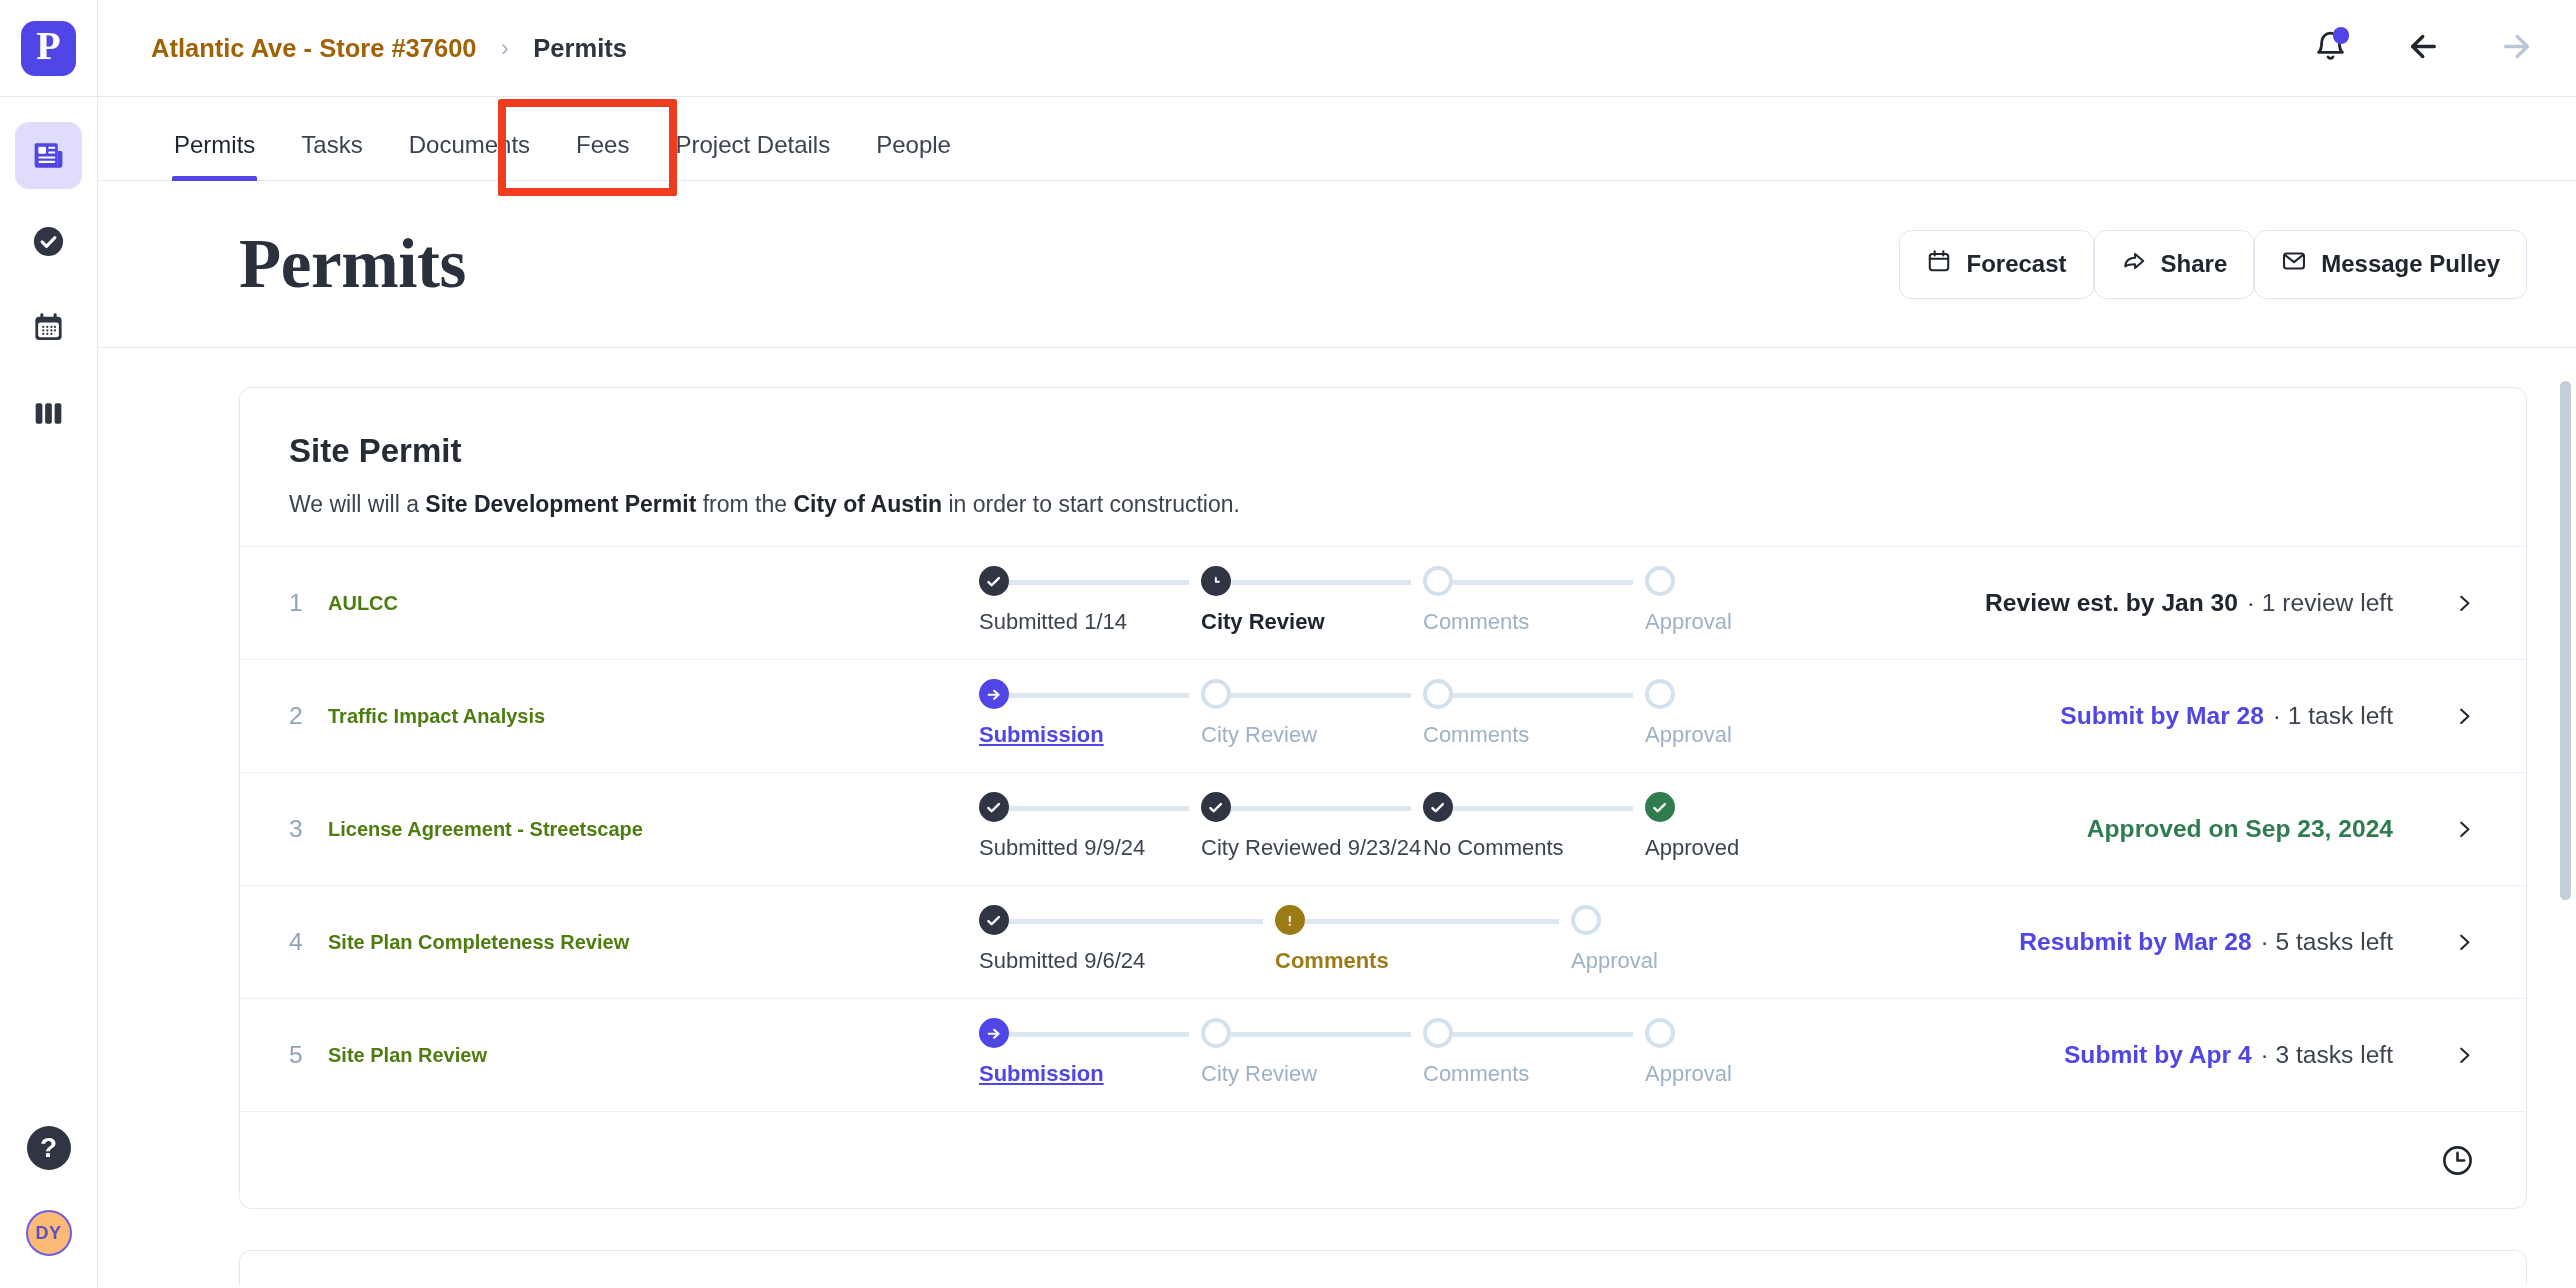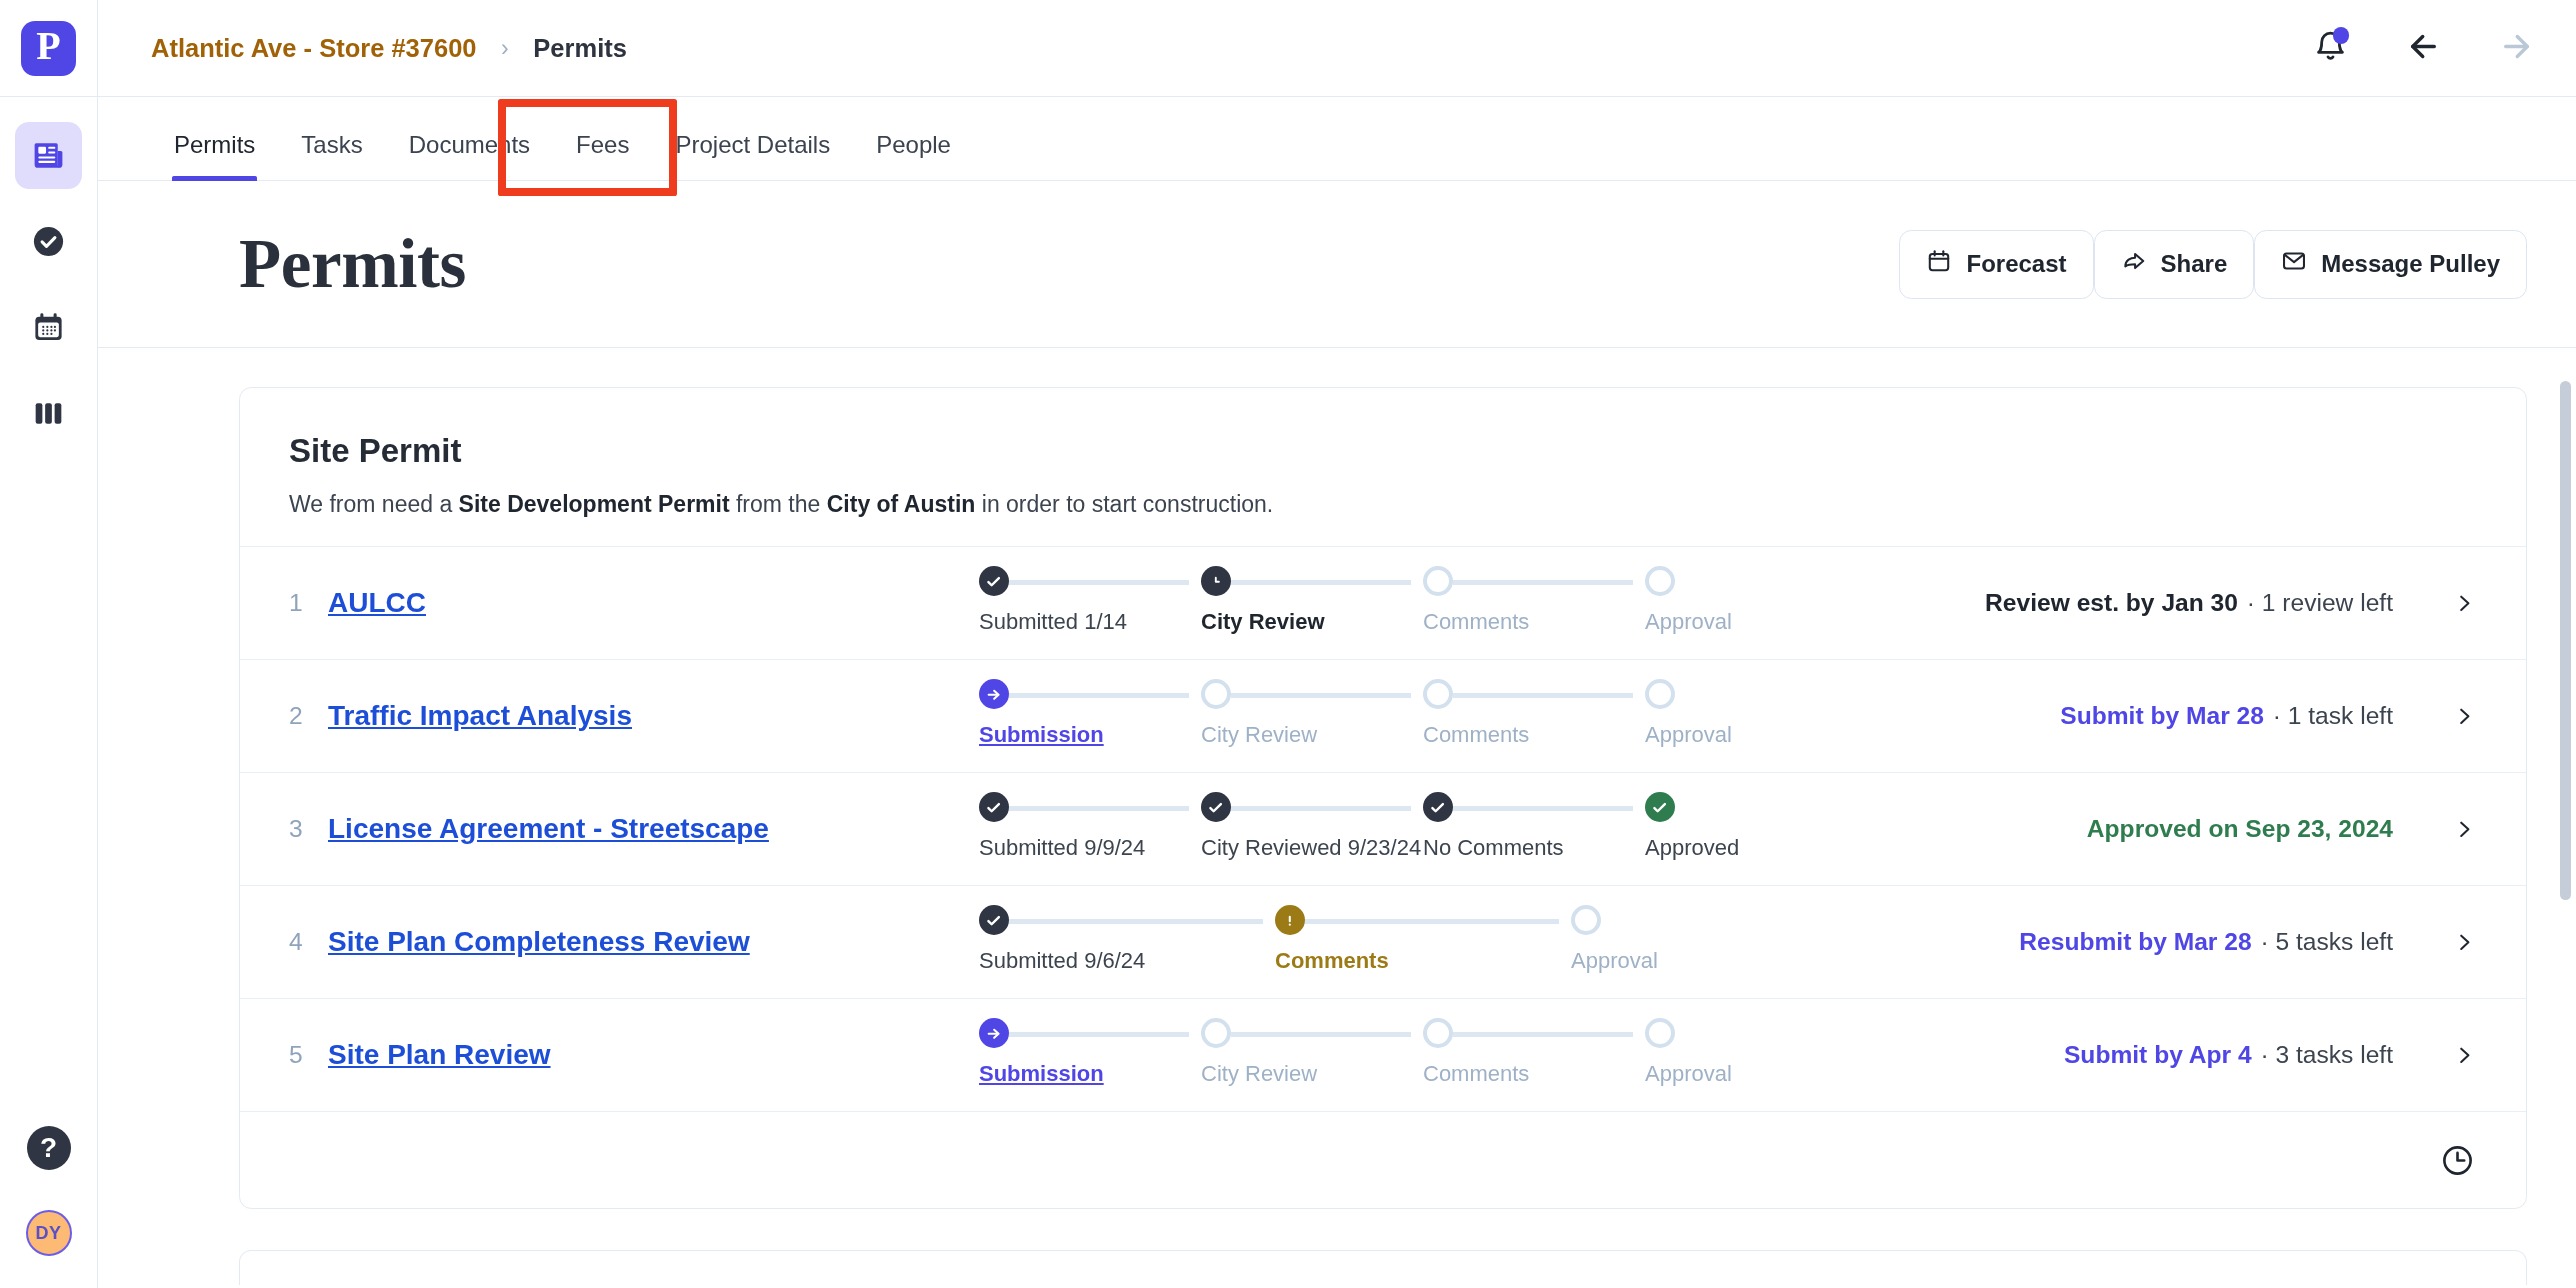--- a/index.html
+++ b/index.html
@@ -247,26 +247,25 @@
   }
   .row:first-of-type { border-top: 1.8px solid #e9eff6; }
 
   .row-idx {
     width: 39px;
     font-size: 24.6px;
     color:#8fa3bb;
     flex: 0 0 39px;
   }
   .row-name {
-    font-size: 28px;
+    font-size: 20px;
     font-weight: 700;
-    color:#1d4ed8;
+    color:#4d7c0f;
     white-space:nowrap;
     flex: 0 0 651px;
-    text-decoration: underline;
   }
 
   
   .stepper {
     flex: 0 0 888px;
     display:flex;
     align-items: flex-start;
     position: relative;
     height: 74px;
   }
@@ -529,21 +528,21 @@
 
         </div>
       </div>
 
       <div class="card-wrap">
         <div class="card">
 
           <div class="card-head">
             <div class="card-title">Site Permit</div>
             <div class="card-sub">
-              <span>We from need a </span><b>Site Development Permit</b><span> from the </span><b>City of Austin</b><span> in order to start construction.</span>
+              <span>We will will a </span><b>Site Development Permit</b><span> from the </span><b>City of Austin</b><span> in order to start construction.</span>
             </div>
           </div>
 
           <div id="rows">
               <div class="row">
                 <span class="row-idx">1</span>
                 <span class="row-name">AULCC</span>
                 <div class="stepper">
                   <div class="step">
                     <span class="connector"></span>

